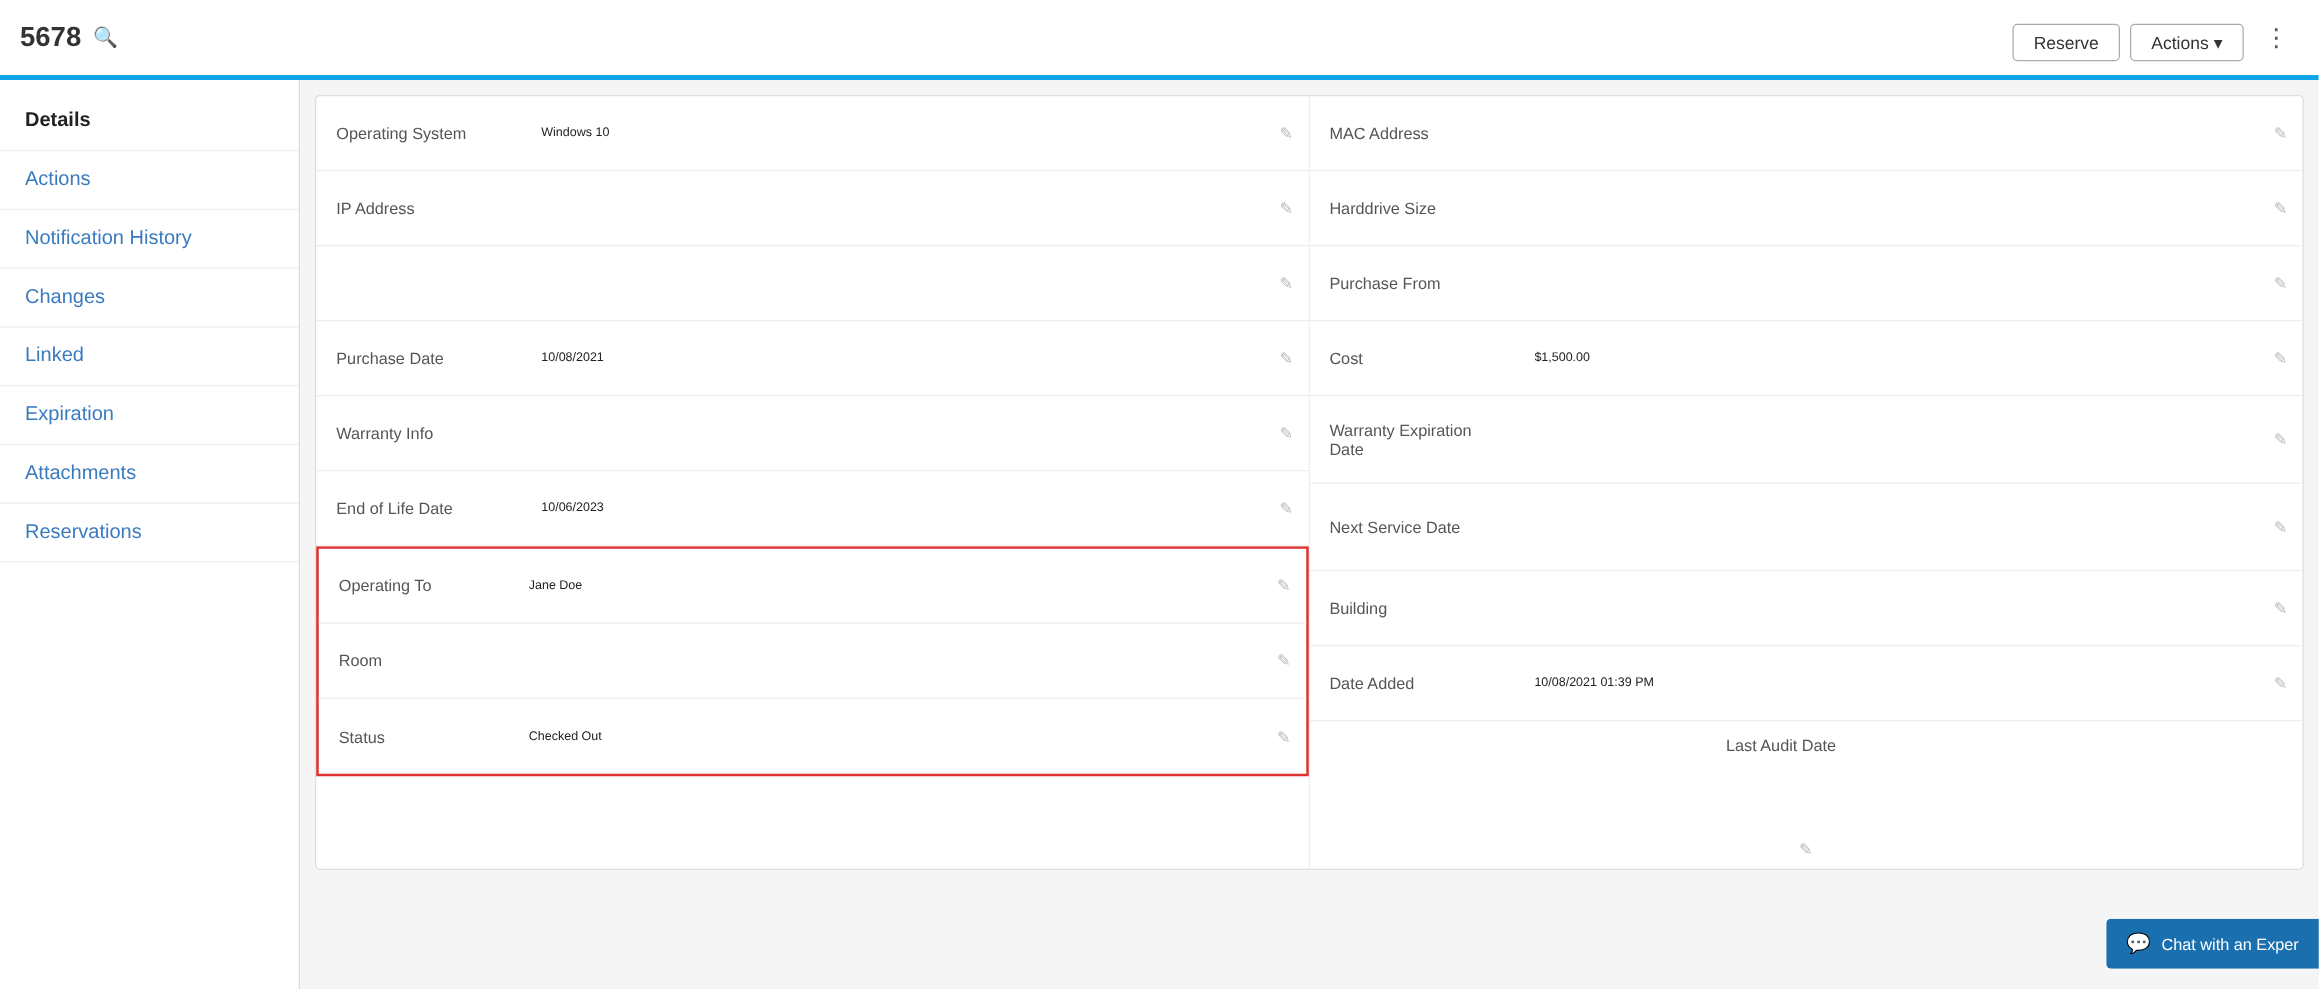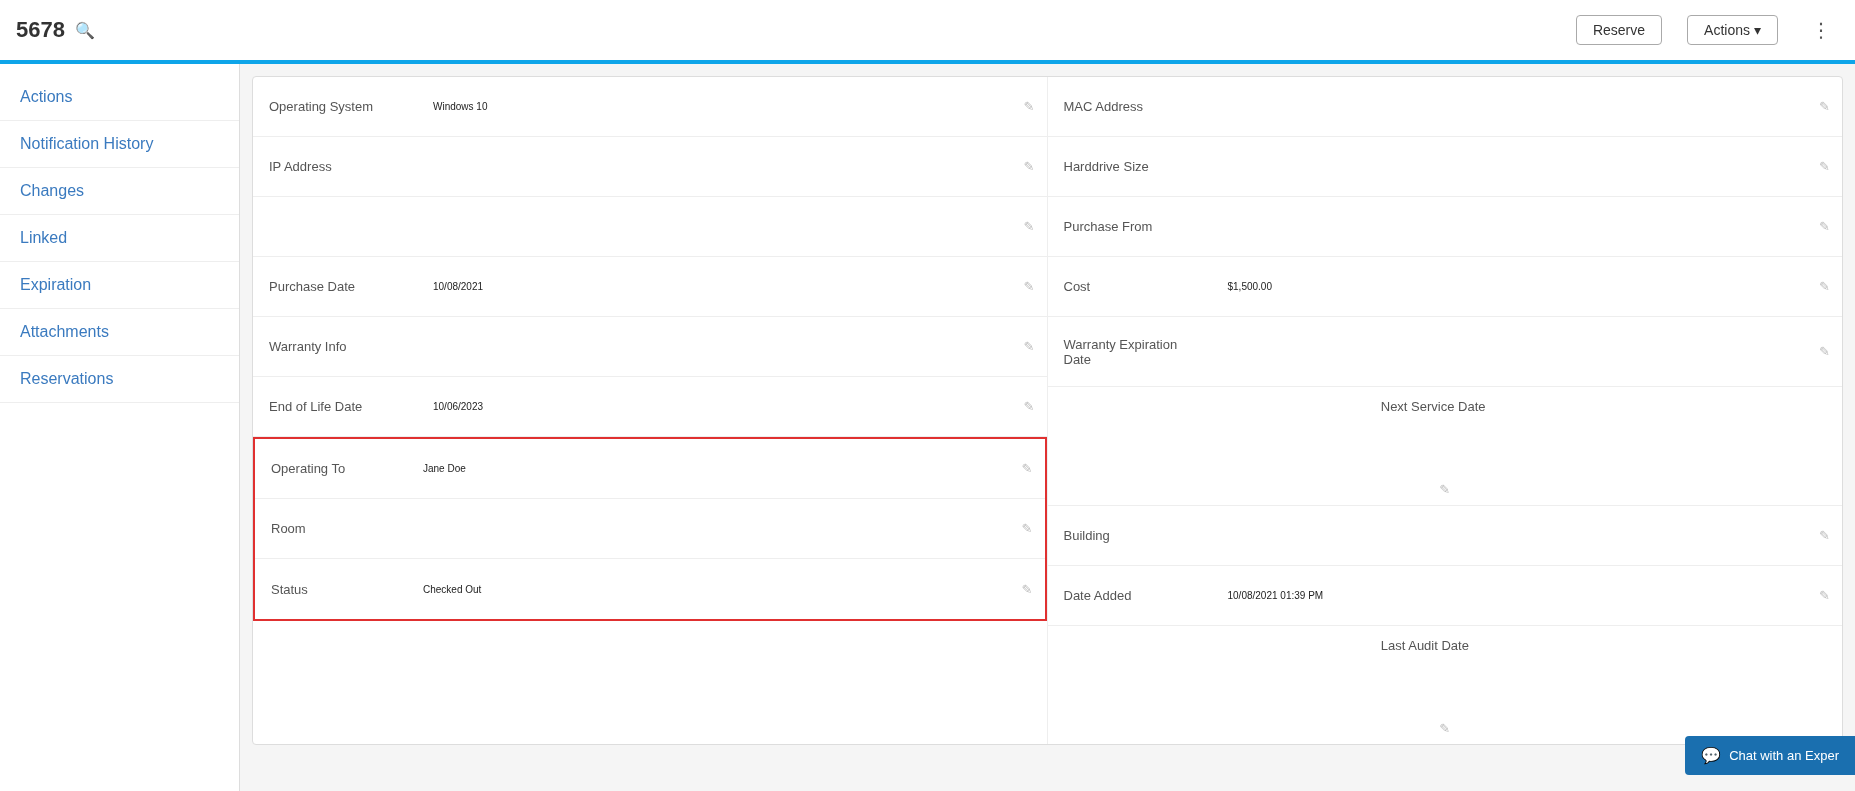--- a/index.html
+++ b/index.html
@@ -25,22 +25,22 @@
       font-weight: 600;
       color: #333;
     }
     .search-icon-wrap {
       cursor: pointer;
       color: #555;
       font-size: 16px;
     }
     .top-header-right {
       display: flex;
-      align-items: center;
-      gap: 25px;
+      align-items: flex-end;
+      gap: 8px;
     }
     .btn-reserve {
       padding: 6px 16px;
       border: 1px solid #aaa;
       background: #fff;
       border-radius: 4px;
       cursor: pointer;
       font-size: 14px;
       color: #333;
     }
@@ -206,20 +206,21 @@
       <span>Actions</span>
       <span>▾</span>
     </button>
     <button class="btn-more">⋮</button>
   </div>
 </div>
 
 <div class="main-layout">
 
   <div class="sidebar">
+  <div class="sidebar-item active">Details</div>
       <div class="sidebar-item">Actions</div>
       <div class="sidebar-item">Notification History</div>
       <div class="sidebar-item">Changes</div>
       <div class="sidebar-item">Linked</div>
       <div class="sidebar-item">Expiration</div>
       <div class="sidebar-item">Attachments</div>
       <div class="sidebar-item">Reservations</div>
     </div>
 
   <div class="content-area">
@@ -309,21 +310,21 @@
             <span class="field-value">$1,500.00</span>
             <span class="edit-icon">✎</span>
           </div>
 
           <div class="detail-row" style="min-height:70px;">
             <span class="field-label">Warranty Expiration Date</span>
             <span class="field-value"></span>
             <span class="edit-icon">✎</span>
           </div>
 
-          <div class="detail-row" style="min-height:70px;flex-direction:column;">
+          <div class="detail-row" style="min-height:70px;">
             <span class="field-label">Next Service Date</span>
             <span class="field-value"></span>
             <span class="edit-icon">✎</span>
           </div>
 
           <div class="detail-row">
             <span class="field-label">Building</span>
             <span class="field-value"></span>
             <span class="edit-icon">✎</span>
           </div>

